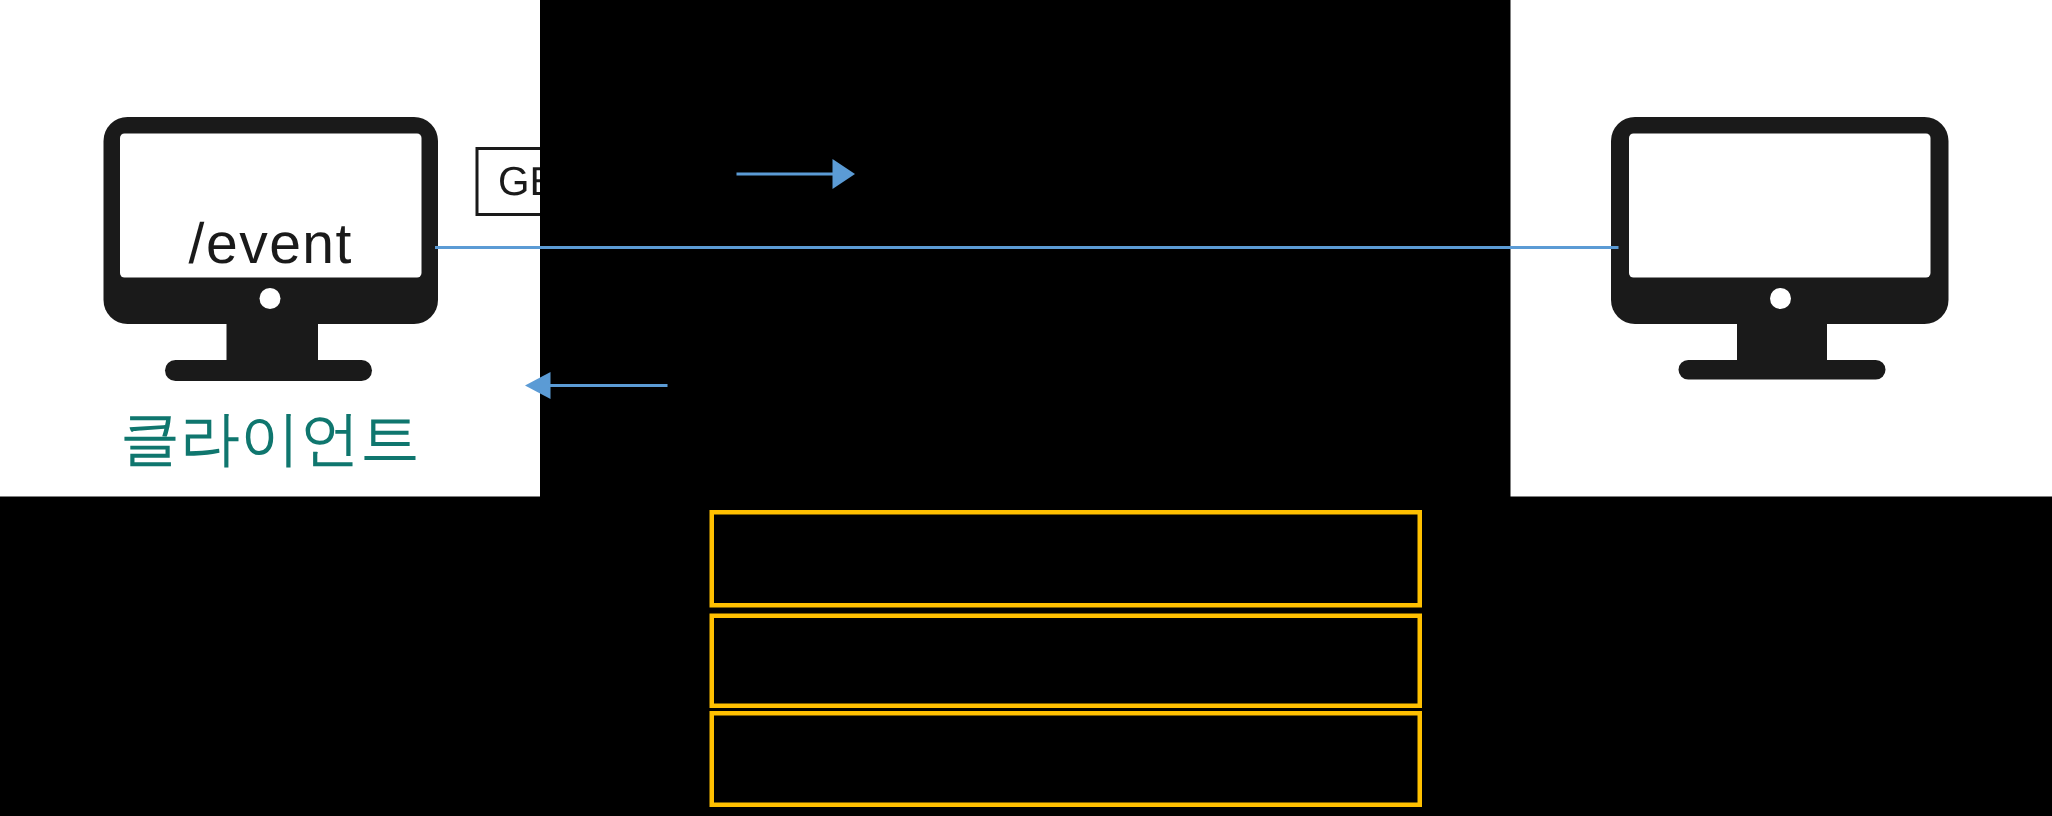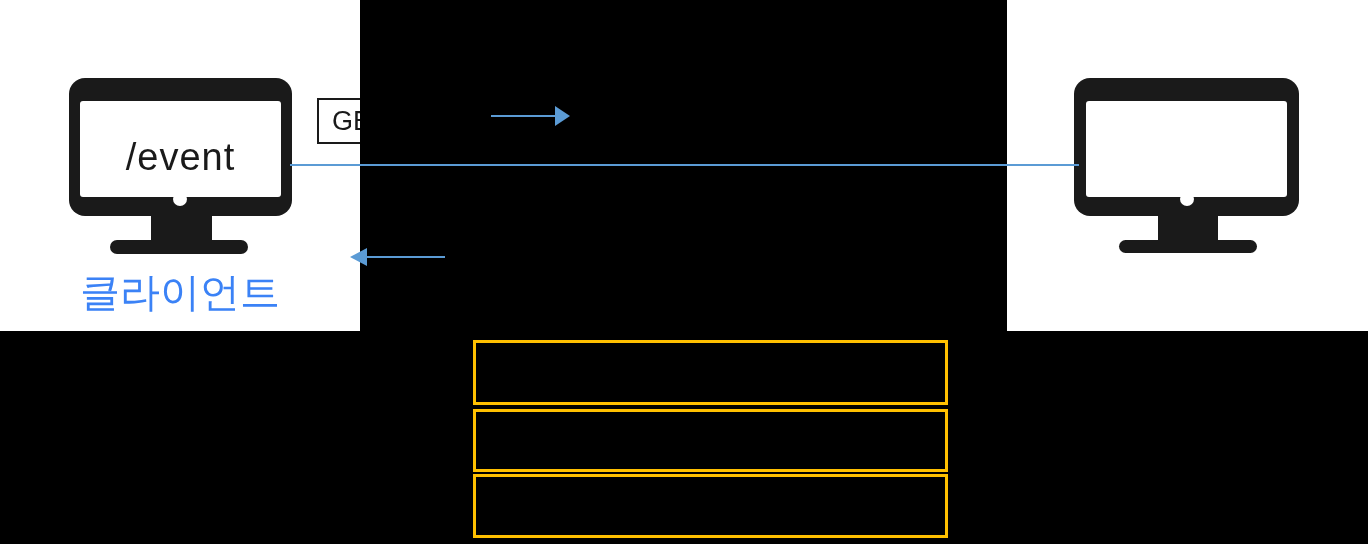--- a/index.html
+++ b/index.html
@@ -13,26 +13,26 @@
   #stage { position:absolute; left:0; top:0; width:1368px; height:544px; background:#ffffff; }
 
   
   .black-region { position:absolute; background:#000000; }
   #mid-black    { left:360px; top:0;     width:647px;  height:332px; z-index:2; }
   #bottom-black { left:0;     top:331px; width:1368px; height:213px; z-index:2; }
 
   
   .monitor-body   { position:absolute; background:#1a1a1a; border-radius:16px; z-index:1; }
   .monitor-screen { position:absolute; background:#ffffff; border-radius:3px;
-                    display:flex; justify-content:center; align-items:center;margin-top:12px; }
+                    display:flex; justify-content:center; align-items:flex-end; }
   .screen-text    { font-size:38px; color:#1a1a1a; padding-top:16px; letter-spacing:1px; }
   .monitor-dot    { position:absolute; width:14px; height:14px; background:#ffffff; border-radius:50%; }
   .monitor-neck   { position:absolute; background:#1a1a1a; z-index:1; }
   .monitor-base   { position:absolute; background:#1a1a1a; border-radius:8px; z-index:1; }
-  .device-label   { position:absolute; text-align:center; font-size:40px; color:#3b82f6; z-index:1; }
+  .device-label   { position:absolute; text-align:center; font-size:40px; color:#0f766e; z-index:1; }
 
   
   #request-box {
     position:absolute; left:317px; top:98px; width:110px; height:46px;
     background:#ffffff; border:2px solid #1a1a1a; z-index:1;
     display:flex; align-items:center; padding-left:13px;
     font-size:27px; color:#1a1a1a;
   }
 
   

